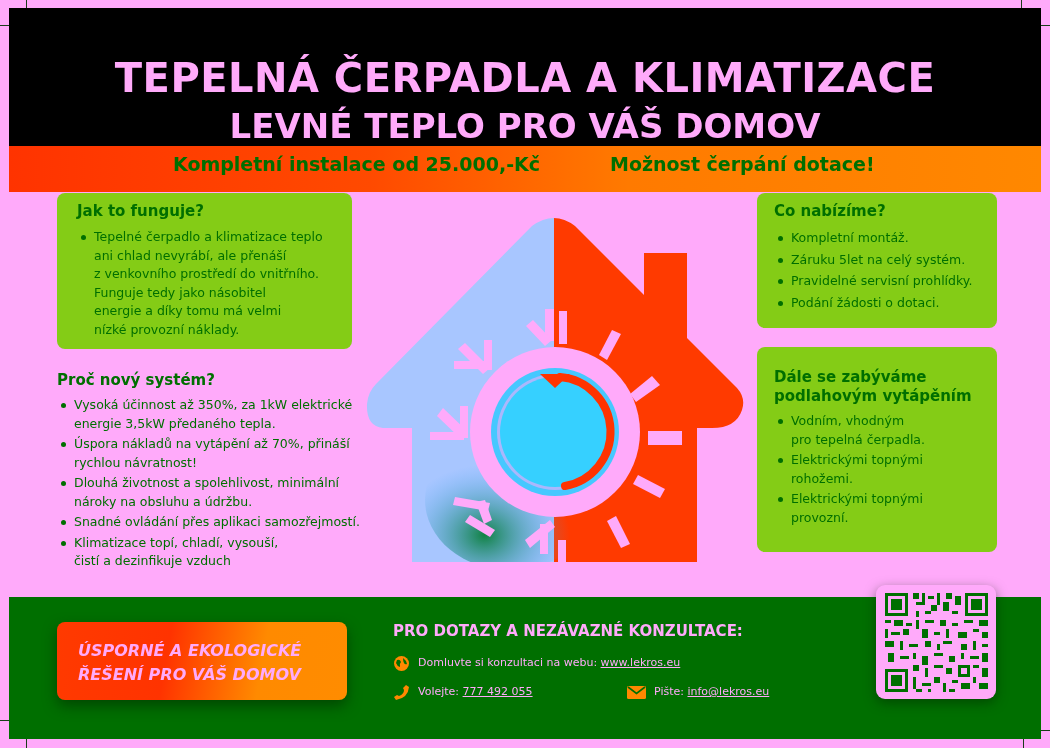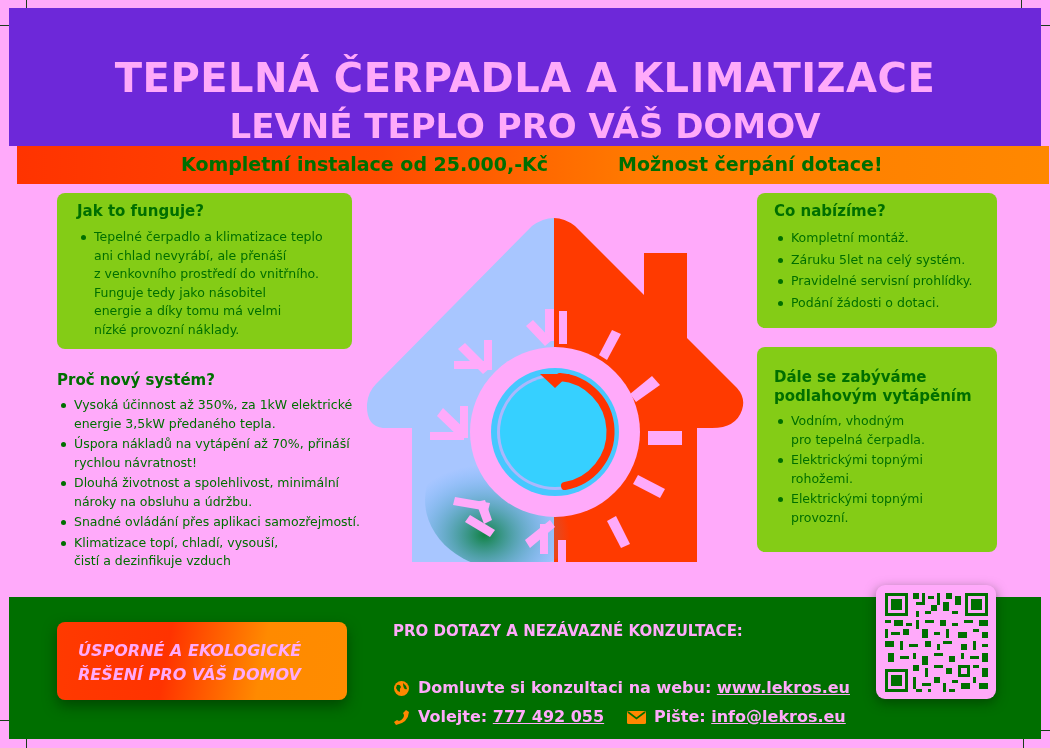--- a/index.html
+++ b/index.html
@@ -1,34 +1,34 @@
 <!DOCTYPE html>
 <html><head>
 <meta charset="utf-8">
 <style>
   html,body{margin:0;padding:0;}
   body{width:1050px;height:748px;background:#ffaafa;position:relative;overflow:hidden;font-family:"DejaVu Sans","Liberation Sans",sans-serif;}
   .crop{position:absolute;background:#1a3d1a;}
-  .header{position:absolute;left:9px;top:8px;width:1032px;height:138px;background:#6d28d9;}
+  .header{position:absolute;left:9px;top:8px;width:1032px;height:138px;background:#000000;}
   .title{position:absolute;left:0;right:0;top:46px;text-align:center;color:#ffaafa;font-weight:bold;font-size:40px;letter-spacing:0.5px;line-height:48px;}
   .subtitle{position:absolute;left:0;right:0;top:102px;text-align:center;color:#ffaafa;font-weight:bold;font-size:34px;line-height:32px;}
-  .band{position:absolute;left:17px;top:146px;width:1032px;height:38px;background:linear-gradient(90deg,#ff3300 0%,#ff4a00 35%,#ff7a00 60%,#ff8800 100%);}
+  .band{position:absolute;left:9px;top:146px;width:1032px;height:46px;background:linear-gradient(90deg,#ff3300 0%,#ff4a00 35%,#ff7a00 60%,#ff8800 100%);}
   .band span{position:absolute;top:6px;color:#006f00;font-weight:bold;font-size:19px;line-height:24px;}
   .card{position:absolute;background:#84cc16;border-radius:8px;}
   .card h3{margin:0;color:#006f00;font-weight:bold;font-size:15px;line-height:19px;}
   .card ul{margin:6px 0 0;padding:0;list-style:none;}
   .card li{position:relative;padding-left:17px;color:#006f00;font-size:12.5px;line-height:18.5px;margin-bottom:2px;}
   .card li::before{content:"";position:absolute;left:4px;top:7px;width:5px;height:5px;border-radius:50%;background:#006f00;}
   .card li .ln{display:block;}
   .house{position:absolute;left:360px;top:200px;width:390px;height:372px;}
   .footer{position:absolute;left:9px;top:597px;width:1032px;height:142px;background:#006f00;}
   .cta{position:absolute;left:57px;top:622px;width:290px;height:78px;border-radius:8px;background:linear-gradient(100deg,#ff3a00 0%,#ff3300 38%,#ff8a00 70%,#ff8c00 100%);box-shadow:0 6px 14px rgba(0,40,0,0.55);font-style:italic;}
   .cta div{position:absolute;left:21px;color:#ffaafa;font-weight:bold;font-size:16px;line-height:20px;}
   .contact-h{position:absolute;left:393px;top:621px;color:#ffaafa;font-weight:bold;font-size:15px;line-height:20px;}
-  .crow{position:absolute;color:#ffaafa;font-weight:bold;font-size:16px;line-height:20px;white-space:nowrap;margin-top:25px;}
+  .crow{position:absolute;color:#ffaafa;font-weight:normal;font-size:11px;line-height:20px;white-space:nowrap;}
   .crow a{color:#ffaafa;text-decoration:underline;}
   .ico{display:inline-block;vertical-align:middle;margin-right:8px;}
   .qr{position:absolute;left:876px;top:585px;width:120px;height:114px;background:#ffaafa;border-radius:9px;box-shadow:0 4px 12px rgba(0,40,0,0.5);}
 </style>
 </head>
 <body>
 
 <div class="crop" style="left:26px;top:0;width:1px;height:18px;"></div>
 <div class="crop" style="left:0;top:25px;width:18px;height:1px;"></div>
 <div class="crop" style="left:1021px;top:0;width:1px;height:18px;"></div>

